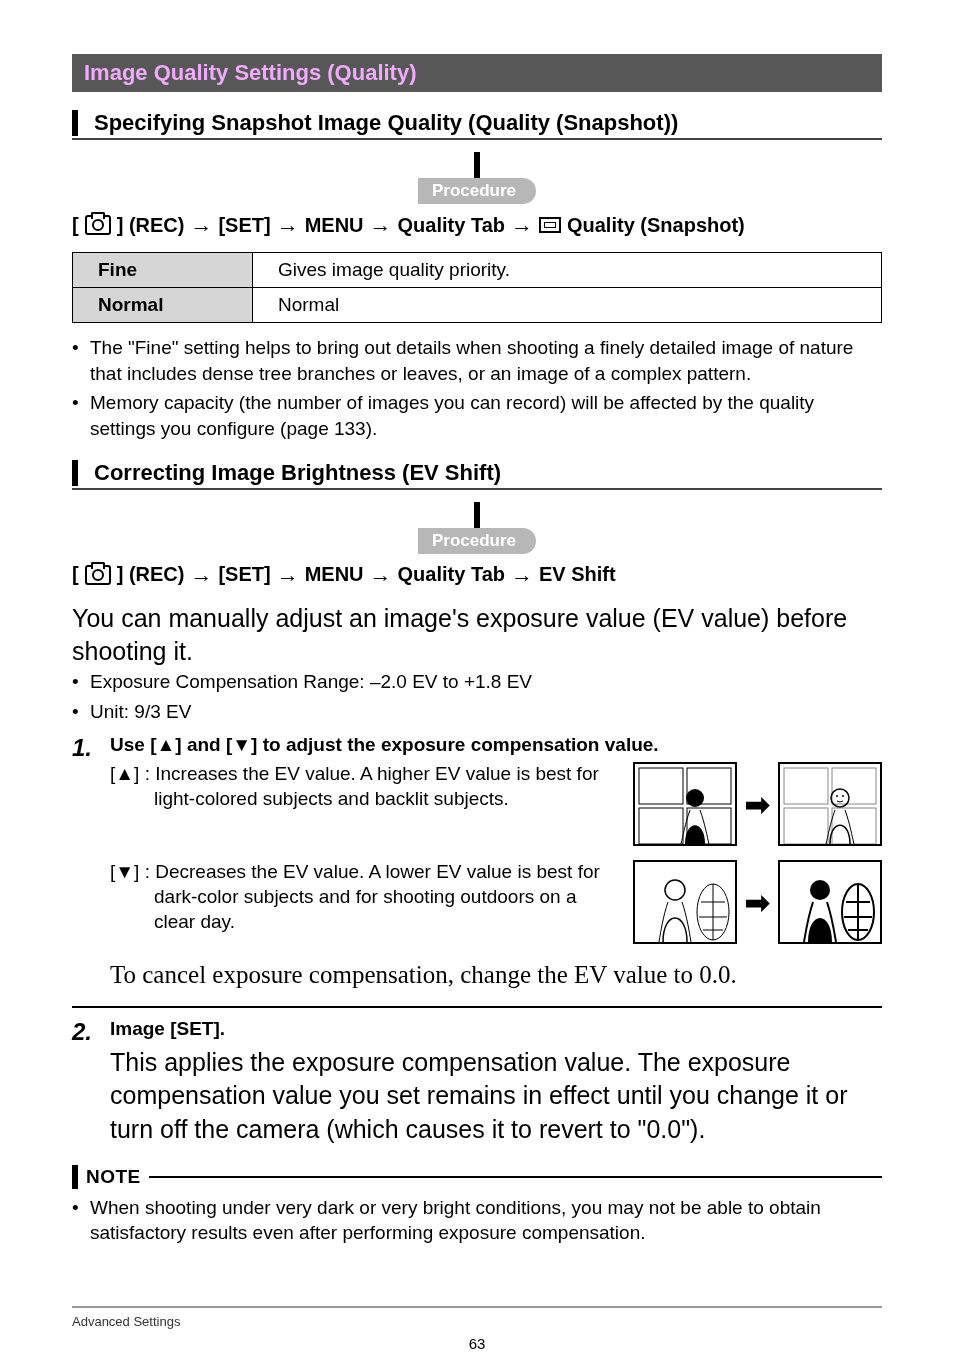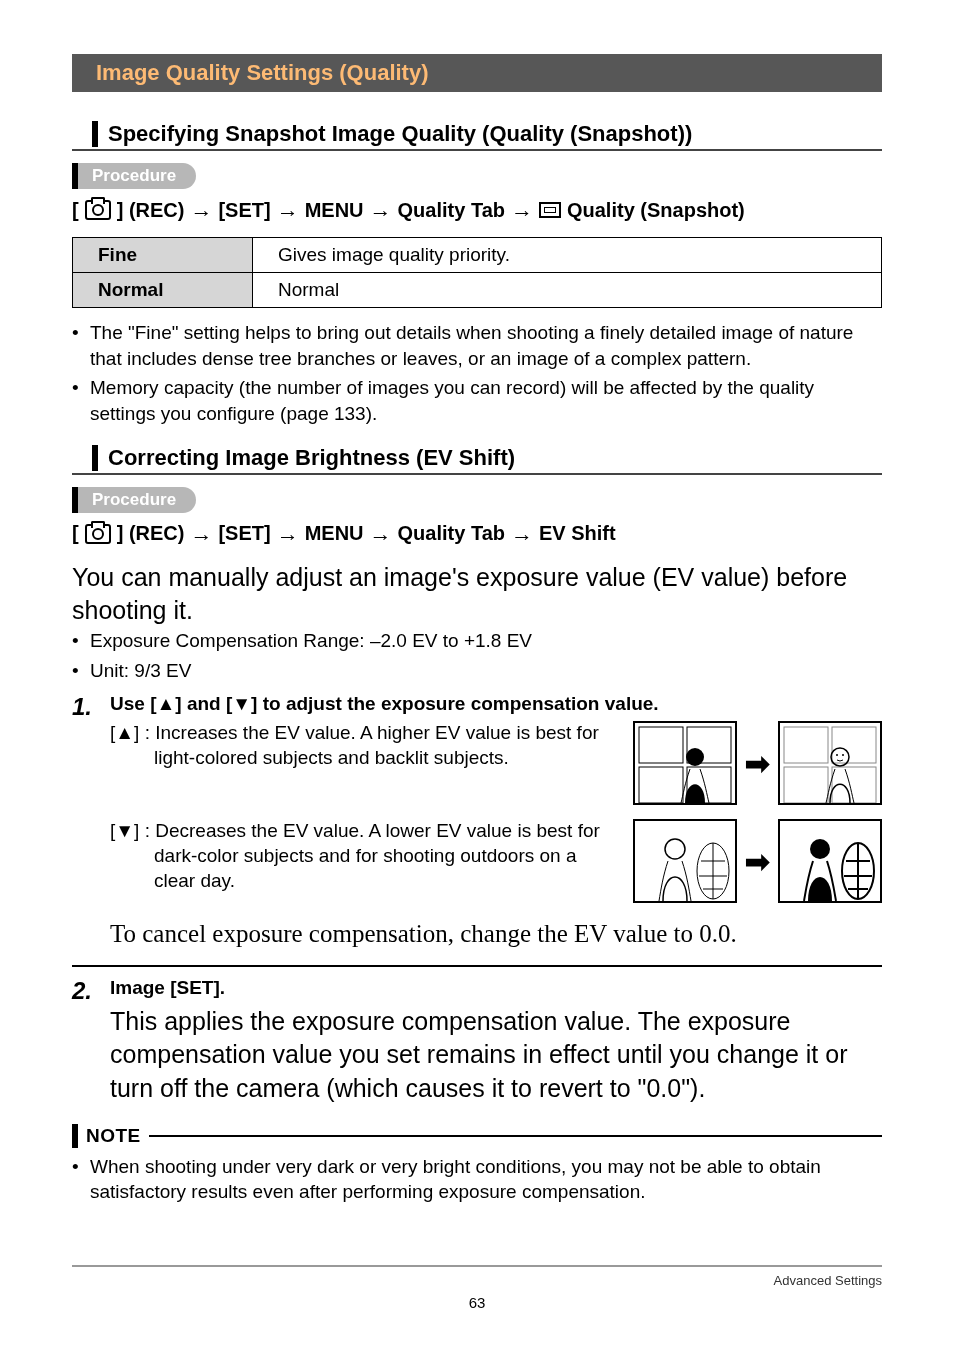--- a/index.html
+++ b/index.html
@@ -1,48 +1,48 @@
 <!DOCTYPE html>
 <html><head>
 <meta charset="utf-8">
 <style>
   * { box-sizing: border-box; margin: 0; padding: 0; }
   html, body { width: 954px; background: #fff; font-family: Arial, Helvetica, sans-serif; color: #000; }
   .page { padding: 54px 72px 40px 72px; width: 954px; position: relative; }
 
   .band {
     background: #575757;
-    color: #fdba74;
+    color: #f0abfc;
     font-size: 22px;
     font-weight: bold;
-    padding: 6px 24px;
+    padding: 6px 12px;
     border-radius: 0;
-    margin-bottom: 29px;
+    margin-bottom: 18px;
   }
 
   .subheadwrap { margin-bottom: 12px; }
   .subhead {
     font-size: 22px;
     font-weight: bold;
     display: flex;
     align-items: center;
-    gap: 10px;
+    gap: 16px;
     margin-bottom: 2px;
-    margin-left: 20px;
   }
   .subhead .bar1 {
     width: 6px; height: 26px; background: #000;
   }
   .subhead-rule {
     height: 2px; background: #444; width: 100%;
   }
 
   .proc {
     display: flex; align-items: center; gap: 0;
     margin: 12px 0 8px 0;
+    flex-direction: column;
   }
   .proc-accent {
     width: 6px; height: 26px; background: #000; margin-right: 0;
   }
   .proc-bubble {
     background: #b7b7b7; color: #fff; font-weight: bold;
     padding: 3px 20px 3px 14px;
     border-top-right-radius: 14px;
     border-bottom-right-radius: 14px;
     font-size: 17px;
@@ -75,21 +75,21 @@
   .imgbox { width: 104px; height: 84px; border: 2px solid #000; position: relative; background: #fff; overflow: hidden; }
   .bigarrow { font-size: 30px; font-weight: bold; }
 
   .note { display: flex; align-items: center; gap: 8px; margin-top: 18px; margin-bottom: 6px; }
   .note .nbar { width: 6px; height: 24px; background: #000; }
   .note .ntext { font-size: 19px; font-weight: bold; letter-spacing: 0.5px; }
   .note .nline { flex: 1; height: 2px; background: #000; }
 
   .footer { position: relative; margin-top: 60px; }
   .footer .frule { height: 2px; background: #999; margin-bottom: 6px; }
-  .footer .frow { display: flex; justify-content: flex-end; align-items: flex-end; font-size: 13px; color: #333; }
+  .footer .frow { display: flex; justify-content: flex-start; align-items: flex-end; font-size: 13px; color: #333; }
   .pgnum { width: 100%; text-align: center; font-size: 15px; margin-top: 6px; }
 
   .hr-step { height: 1.5px; background: #000; margin: 14px 0 10px 0; }
 
   svg { display: block; }
 
   .rec-icon {
     display: inline-flex; align-items: center; justify-content: center;
     width: 26px; height: 20px; border: 2px solid #000; border-radius: 3px;
     position: relative; vertical-align: -3px;

